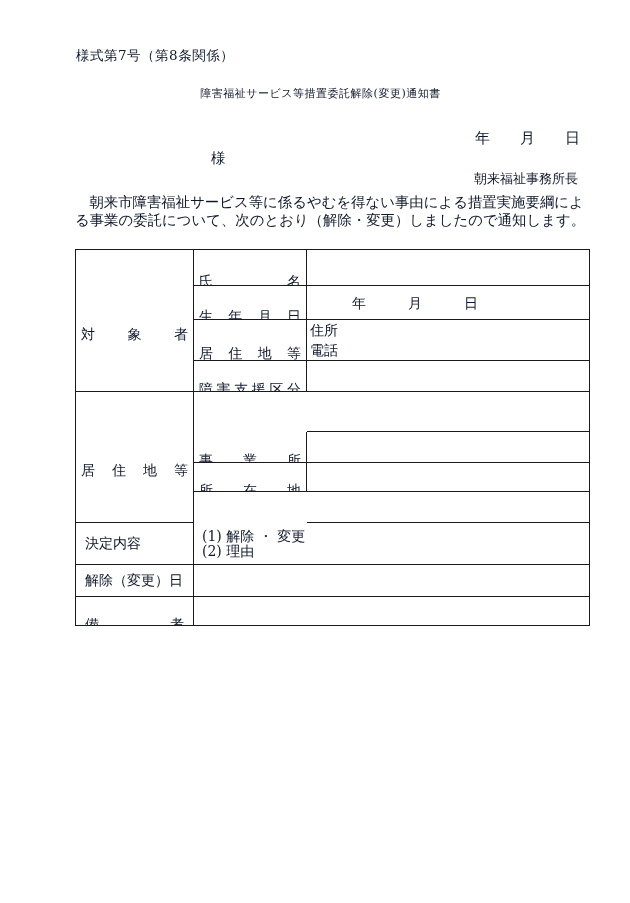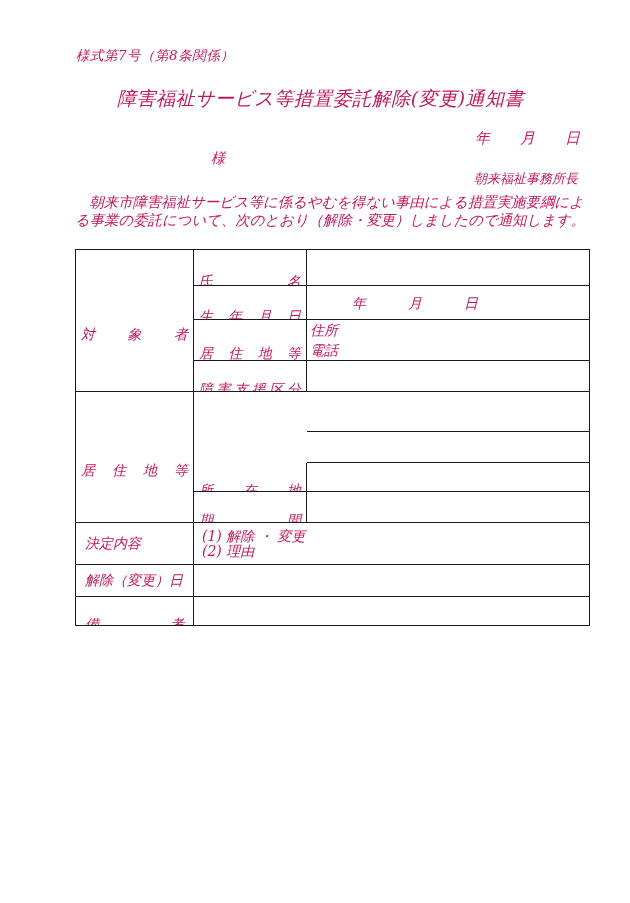--- a/index.html
+++ b/index.html
@@ -2,28 +2,27 @@
 <html><head>
 <meta charset="utf-8">
 <style>
   * { margin: 0; padding: 0; box-sizing: border-box; }
   html, body { background: #ffffff; }
   .page {
     position: relative;
     width: 630px;
     height: 903px;
     background: #ffffff;
-    color: #be185d;
+    color: #0f172a;
     font-family: "DejaVu Serif", "Liberation Serif", serif;
     overflow: hidden;
-    font-style: italic;
   }
   .abs { position: absolute; }
   .form-number { left: 76px; top: 47px; font-size: 13.5px; letter-spacing: 0.5px; }
-  .doc-title { left: 11px; top: 86px; width: 619px; text-align: center; font-size: 19px; letter-spacing: 0.5px; }
+  .doc-title { left: 11px; top: 86px; width: 619px; text-align: center; font-size: 11px; letter-spacing: 0.5px; }
   .date-line { right: 50px; top: 129px; font-size: 15px; }
   .recipient { left: 211px; top: 149px; font-size: 14.5px; }
   .sender { right: 52px; top: 170px; font-size: 13px; }
   .body-par { left: 75px; top: 193px; font-size: 14.4px; line-height: 18px; text-indent: 1em; white-space: pre; }
 
   .form-table {
     left: 75px; top: 249px;
     width: 515px; height: 377px;
     display: grid;
     grid-template-columns: 118px 113px 282px;
@@ -103,34 +102,34 @@
     </div>
 
     <div class="c" style="grid-area:5/1/9/2">
       <div class="jl">居住地等</div>
     </div>
 
     <div class="c nr" style="grid-area:5/3/6/4">
       <div class="val"></div>
     </div>
 
+    <div class="c" style="grid-area:6/2/7/3">
+      <div class="jl">事業所</div>
+    </div>
     <div class="c nr" style="grid-area:6/3/7/4">
       <div class="val"></div>
     </div>
 
     <div class="c" style="grid-area:7/2/8/3">
       <div class="jl">所在地</div>
     </div>
     <div class="c nr" style="grid-area:7/3/8/4">
       <div class="val"></div>
     </div>
 
-    <div class="c" style="grid-area:8/2/9/3">
-      <div class="jl">期間</div>
-    </div>
     <div class="c nr" style="grid-area:8/3/9/4">
       <div class="val"></div>
     </div>
 
     <div class="c" style="grid-area:9/1/10/2">
       <div class="cen">決定内容</div>
     </div>
     <div class="c nr" style="grid-area:9/2/10/4">
       <div class="fval">(1) 解除 ・ 変更
 (2) 理由</div>

